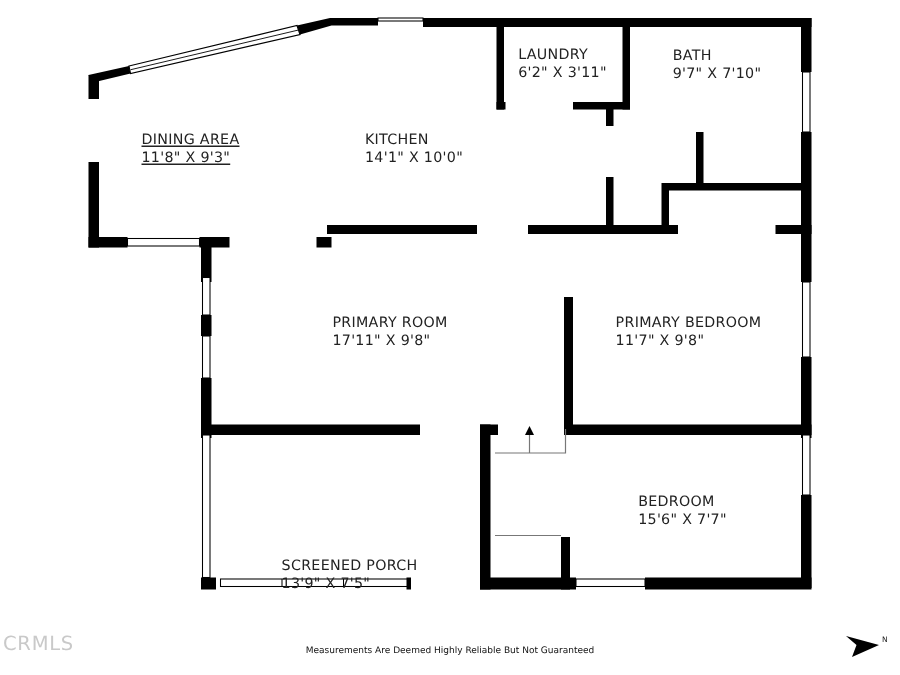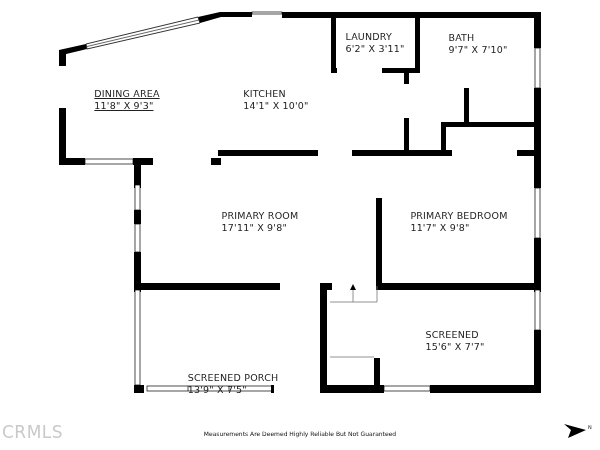--- a/index.html
+++ b/index.html
@@ -1,21 +1,21 @@
 <!DOCTYPE html>
 <html><head>
   <meta charset="utf-8">
   <style>
     html, body { margin: 0; padding: 0; background: #ffffff; }
     body { width: 600px; height: 450px; position: relative; overflow: hidden; font-family: "DejaVu Sans", sans-serif; }
     #plan { position: absolute; left: 0; top: 0; width: 600px; height: 450px; }
     .room-label { position: absolute; text-align: left; color: #222; font-size: 9.5px; line-height: 12px; letter-spacing: 0.2px; transform: translateX(-50%); white-space: nowrap; }
     .room-label span { display: block; }
     .footer-note { position: absolute; left: 0; width: 600px; top: 430px; text-align: center; font-size: 6px; color: #111; }
-    .watermark { position: absolute; left: 2px; top: 422px; font-size: 17px; color: #c9c9c9; letter-spacing: 0.5px; font-family: "DejaVu Sans", sans-serif; }
+    .watermark { position: absolute; left: 2px; top: 422px; font-size: 13px; color: #c9c9c9; letter-spacing: 0.5px; font-family: "DejaVu Sans", sans-serif; }
     .north { position: absolute; left: 562px; top: 422px; width: 30px; height: 18px; }
     .north-label { position: absolute; left: 588px; top: 424px; font-size: 5px; color: #222; }
   </style>
 </head>
 <body>
 
 <svg id="plan" viewBox="0 0 600 450" xmlns="http://www.w3.org/2000/svg">
   <g fill="#000">
 
     <polygon points="59,50 86,44 87,49 62,55"></polygon>
@@ -114,21 +114,21 @@
 </div>
 <div class="room-label" style="left:459px; top:210px;">
   <span>PRIMARY BEDROOM</span>
   <span>11'7" X 9'8"</span>
 </div>
 <div class="room-label" style="left:233px; top:328px;margin-top:44px;">
   <span>SCREENED PORCH</span>
   <span>13'9" X 7'5"</span>
 </div>
 <div class="room-label" style="left:455px; top:329px;">
-  <span>SCREENED</span>
+  <span>BEDROOM</span>
   <span>15'6" X 7'7"</span>
 </div>
 
 <div class="watermark">CRMLS</div>
 <div class="footer-note">Measurements Are Deemed Highly Reliable But Not Guaranteed</div>
 
 <svg class="north" viewBox="0 0 30 18" xmlns="http://www.w3.org/2000/svg">
   <polygon points="2,2 24,8 6,16 9,8" fill="#000"></polygon>
 </svg>
 <div class="north-label">N</div>

